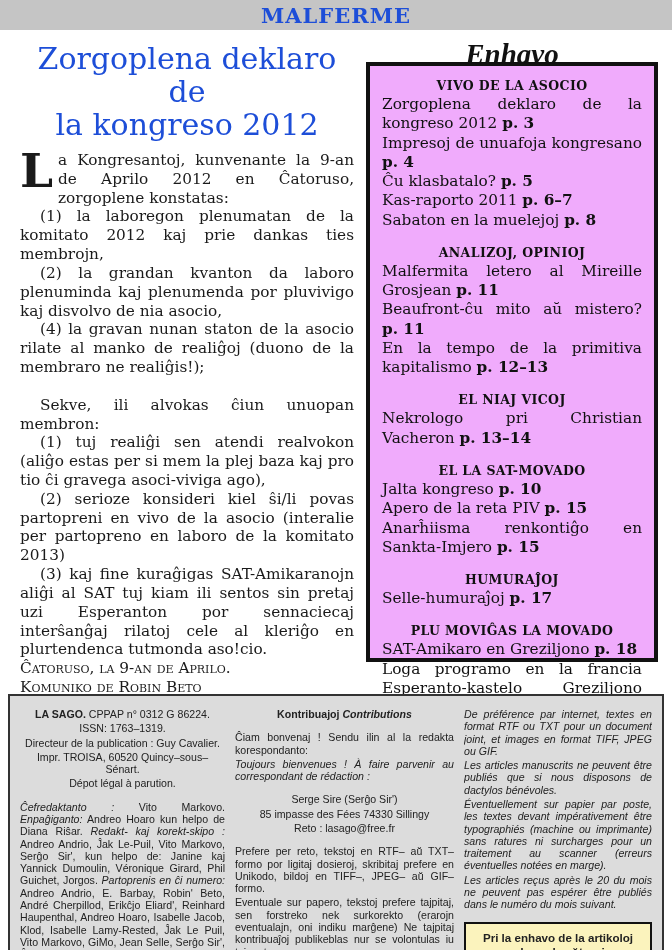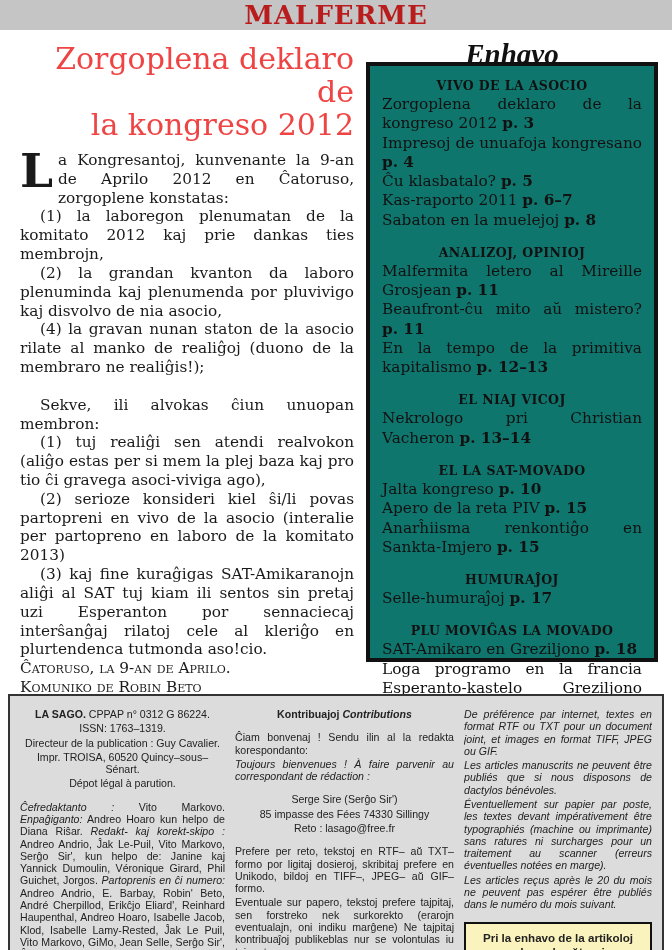--- a/index.html
+++ b/index.html
@@ -1,47 +1,47 @@
 <!DOCTYPE html>
 <html><head>
 <meta charset="utf-8">
 <style>
   html,body{margin:0;padding:0;background:#fff;}
   #page{position:relative;width:672px;height:950px;background:#ffffff;overflow:hidden;
         font-family:"DejaVu Serif",serif;color:#1a1a1a;}
 
   
   .banner{height:30px;background:#c5c5c5;text-align:center;line-height:31px;
-          font-family:"DejaVu Serif",serif;font-weight:bold;font-size:26px;
-          color:#b91c1c;letter-spacing:1px;}
+          font-family:"DejaVu Serif",serif;font-weight:bold;font-size:21px;
+          color:#1d4ed8;letter-spacing:1px;}
 
   
   .main{display:flex;padding:8px 12px 0 20px;}
   .colL{width:334px;margin-right:12px;}
   .colR{width:292px;}
 
-  .title{font-size:30px;line-height:1.1;text-align:right;margin:4px 0 10px 0;
-         font-weight:normal;color:#ef4444;}
+  .title{font-size:30px;line-height:1.1;text-align:center;margin:4px 0 10px 0;
+         font-weight:normal;color:#1d4ed8;}
   .title span{display:block;}
 
   .body p{margin:0;font-size:15.3px;line-height:1.23;text-align:justify;}
   .body p.ind{text-indent:20px;}
   .body p.gap{margin-top:19px;}
   .dropcap{float:left;font-size:47px;line-height:36px;padding:2px 5px 0 0;font-weight:bold;}
 
   .dateline,.byline{text-align:right;padding-right:10px;margin:0;
          font-variant:small-caps;font-size:16px;}
   .dateline{margin-top:20px;}
   .byline{margin-top:14px;}
 
   
   .toc-head-title{font-family:Liberation Serif, serif;font-style:italic;font-weight:bold;
          font-size:29px;line-height:1;text-align:center;margin:2px 0 -7px 0;
          position:relative;z-index:2;color:#111;}
-  .toc-box{border:4px solid #111;background:#0f766e;height:600px;box-sizing:border-box;
+  .toc-box{border:4px solid #111;background:#f0abfc;height:600px;box-sizing:border-box;
          padding:12px 12px 0 12px;}
   .toc-section{margin-bottom:15px;}
   .toc-sec-title{font-weight:bold;font-size:12.5px;text-align:center;letter-spacing:.4px;
          margin:0 0 2px 0;color:#111;}
   .toc-item{font-size:15.3px;line-height:1.26;text-align:justify;color:#111;}
   .toc-item .pg{white-space:nowrap;}
 
   
   .footer{position:absolute;left:8px;right:8px;top:694px;height:270px;box-sizing:border-box;
         background:#dcdcdc;border:2px solid #333;padding:12px 10px 0 10px;

